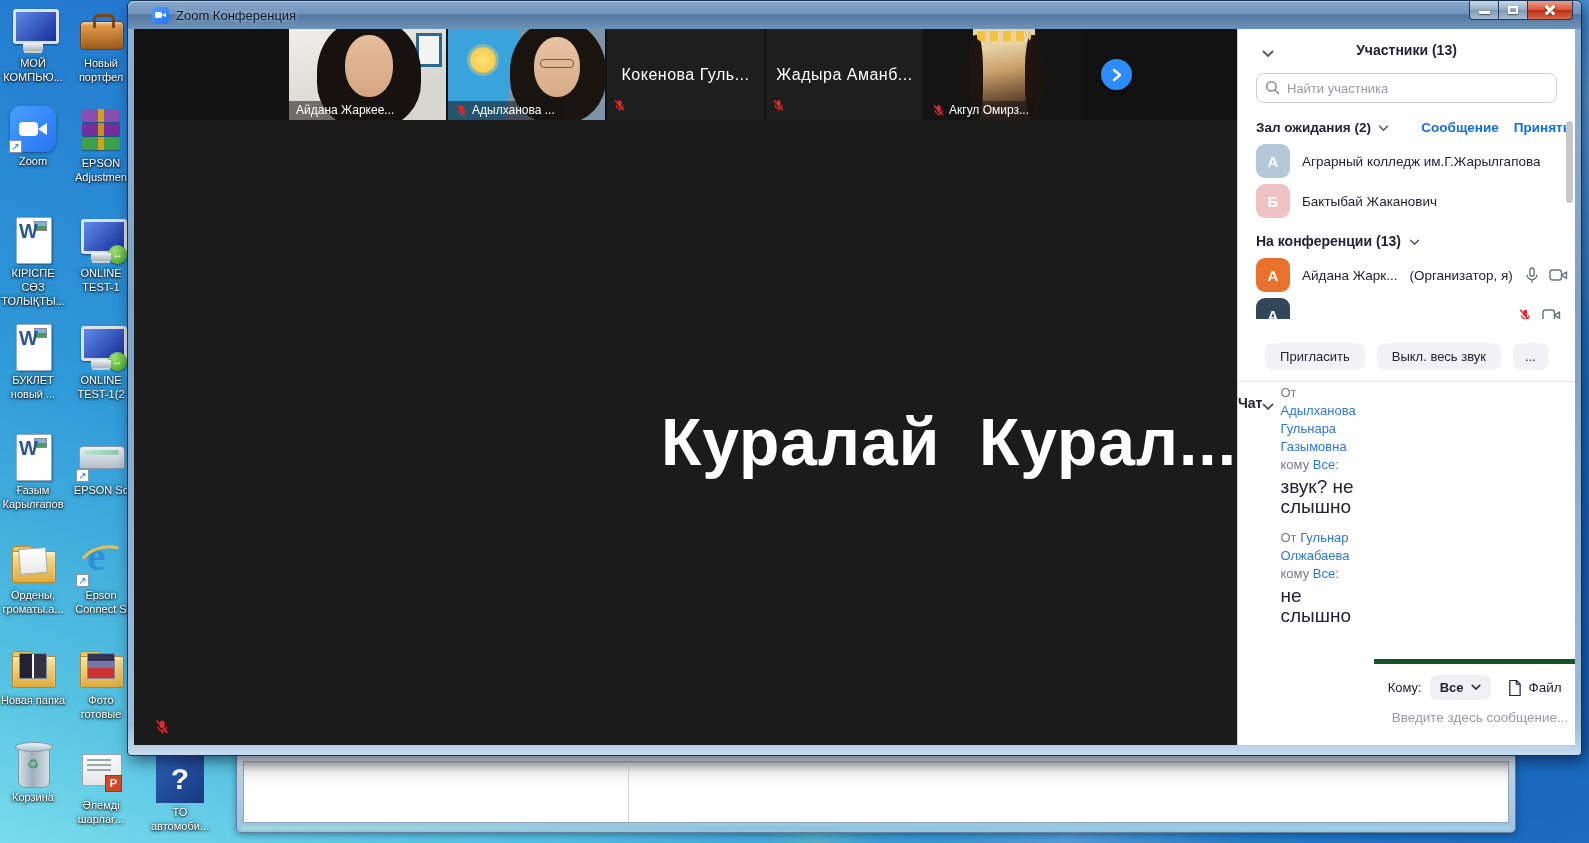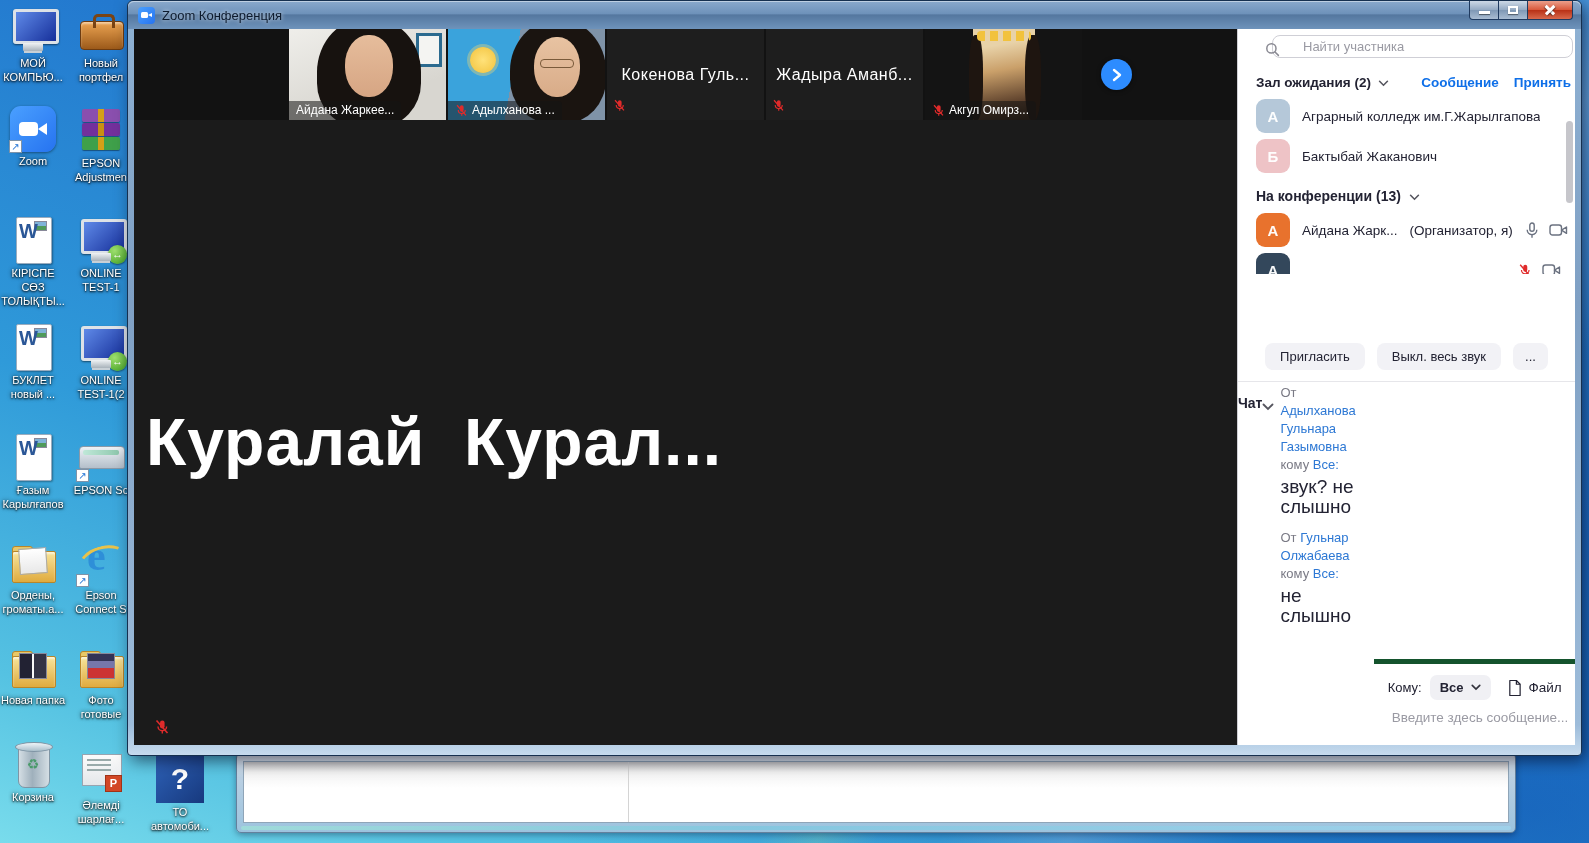--- a/index.html
+++ b/index.html
@@ -96,21 +96,21 @@
   .bgwin::after { content:""; position:absolute; left:4px; right:4px; bottom:2px; height:4px;
     background:linear-gradient(90deg,#9fe0d8,#7fc8e0 40%,#9fd4ec); border-radius:2px; opacity:.8; }
 
   
   .zwin { position:absolute; left:127px; top:0; width:1455px; height:756px; z-index:5;
     background:linear-gradient(180deg,#8fb2d4, #7fa0c4 40%, #9dbcda 96%, #c6dbee 100%);
     border:1px solid #16304f; border-radius:6px 6px 4px 4px;
     padding:28px 6px 10px 6px; box-shadow:4px 5px 16px rgba(0,0,20,.55); }
   .titlebar { position:absolute; left:0; top:0; right:0; height:28px; border-radius:6px 6px 0 0;
     background:linear-gradient(180deg,#8aa9cc 0%, #6e92ba 45%, #54779f 50%, #6e93bb 100%);
-    display:flex; align-items:center; padding-left:10px; box-shadow:inset 0 1px 0 rgba(255,255,255,.45); }
+    display:flex; align-items:center; padding-left:24px; box-shadow:inset 0 1px 0 rgba(255,255,255,.45); }
   .app-ic { position:relative; width:17px; height:17px; border-radius:4px; background:linear-gradient(135deg,#4aa0ff,#2673f0); margin-right:7px; flex:none; }
   .app-ic::before { content:""; position:absolute; left:3px; top:5.5px; width:7px; height:6px; background:#fff; border-radius:1.5px; }
   .app-ic::after { content:""; position:absolute; left:10px; top:6px; width:0; height:0;
     border-top:2.5px solid transparent; border-bottom:2.5px solid transparent; border-right:4px solid #fff; }
   .wtitle { font-size:13px; color:#0d1b2e; text-shadow:0 0 4px rgba(255,255,255,.8); }
   .controls { position:absolute; right:8px; top:0; display:flex; }
   .wbtn { height:19px; border:1px solid #1f3a5f; border-top:none; display:flex; align-items:center; justify-content:center; position:relative; }
   .wbtn.min { width:30px; border-radius:0 0 0 4px; background:linear-gradient(#cdd9e6,#93a9c2 50%,#7e97b4 50%,#a9bcd2); }
   .wbtn.max { width:29px; border-left:none; background:linear-gradient(#cdd9e6,#93a9c2 50%,#7e97b4 50%,#a9bcd2); }
   .wbtn.close { width:45px; border-left:none; border-radius:0 0 4px 0; background:linear-gradient(#eb9f8b,#d9593c 48%,#b93217 52%,#d8694c); }
@@ -148,32 +148,32 @@
   .p-photo5 .port { position:absolute; left:48px; top:0; width:62px; height:91px; background:linear-gradient(170deg,#e8d2a8 0 20%, #caa06a 45%, #5a3e2a 80%, #2a1c12); }
   .p-photo5 .crown { position:absolute; left:52px; top:2px; width:54px; height:10px;
     background:repeating-linear-gradient(90deg,#f2c23c 0 8px, transparent 8px 13px); border-radius:4px; }
   .p-photo5 .hairL { position:absolute; left:44px; top:6px; width:14px; height:85px; background:#1e1510; border-radius:40%; }
   .p-photo5 .hairR { position:absolute; left:100px; top:6px; width:16px; height:85px; background:#1e1510; border-radius:40%; }
 
   .next-btn { position:absolute; left:967px; top:30px; width:31px; height:31px; border-radius:50%;
     background:#2d8cff; display:flex; align-items:center; justify-content:center; cursor:pointer; box-shadow:0 1px 4px rgba(0,0,0,.5); }
 
   
-  .stage { position:relative; flex:1; display:flex; align-items:center; justify-content:flex-start; background:#1b1b1b;margin-left:12px; }
+  .stage { position:relative; flex:1; display:flex; align-items:center; justify-content:flex-end; background:#1b1b1b;margin-left:12px; }
   .stage-name { color:#fff; font-size:66px; font-weight:bold; letter-spacing:1px; white-space:pre; padding-top:18px; }
   .stage-mic { position:absolute; left:8px; bottom:6px; }
 
   
   .panel { width:338px; flex:none; background:#fff; border-left:1px solid #cfcfd4; display:flex; flex-direction:column; color:#232333; }
   .psec { position:relative; height:352px; flex:none; overflow:hidden; }
   .phead { position:relative; text-align:center; padding:13px 0 9px; font-size:14px; font-weight:bold; }
   .phead .chev { position:absolute; left:24px; top:16px; }
   .searchwrap { position:relative; margin:6px 18px 10px; }
-  .searchwrap input { width:100%; height:23px; border:1px solid #cfcfd6; border-radius:8px; padding:0 10px 0 30px;
-    font-size:13px; color:#232333; outline:none; background:#fff; font-family:"Liberation Sans", sans-serif;margin-left:16px; }
+  .searchwrap input { width:100%; height:30px; border:1px solid #cfcfd6; border-radius:8px; padding:0 10px 0 30px;
+    font-size:13px; color:#232333; outline:none; background:#fff; font-family:"Liberation Sans", sans-serif; }
   .searchwrap input::placeholder { color:#9a9aa3; }
   .searchwrap .sicon { position:absolute; left:9px; top:7px; }
   .waitrow { display:flex; align-items:center; gap:7px; padding:5px 4px 5px 18px; white-space:nowrap; overflow:hidden; }
   .waitrow b { font-size:13.5px; }
   .link { color:#0e6fe8; font-weight:bold; font-size:13.5px; cursor:pointer; }
   .link + .link { margin-left:8px; }
   .spacer { flex:1; }
   .wentry { display:flex; align-items:center; gap:12px; padding:3px 18px; height:40px; }
   .avatar { width:34px; height:34px; border-radius:9px; flex:none; display:flex; align-items:center; justify-content:center;
     color:rgba(255,255,255,.97); font-size:15px; font-weight:bold; }
@@ -439,20 +439,28 @@
               <path d="M4 7.5a4.3 4.3 0 0 0 8.6 0" fill="none" stroke="#e02b2b" stroke-width="1.4"></path>
               <line x1="8.3" y1="12" x2="8.3" y2="14.5" stroke="#e02b2b" stroke-width="1.4"></line>
               <line x1="2.5" y1="1.5" x2="13.5" y2="14" stroke="#e02b2b" stroke-width="1.6"></line>
             </svg></span>
       </div>
     </div>
 
     <div class="panel">
 
       <div class="psec">
+        <div class="phead">
+          <span class="chev">
+            <svg width="12" height="8" viewBox="0 0 12 8">
+                <polyline points="1.5,1.5 6,6 10.5,1.5" fill="none" stroke="#55555e" stroke-width="1.8" stroke-linecap="round"></polyline>
+              </svg>
+          </span>
+          <span>Участники (13)</span>
+        </div>
         <div class="searchwrap">
           <span class="sicon">
             <svg width="15" height="15" viewBox="0 0 15 15">
                 <circle cx="6.4" cy="6.4" r="4.6" fill="none" stroke="#8a8a93" stroke-width="1.5"></circle>
                 <line x1="10" y1="10" x2="13.4" y2="13.4" stroke="#8a8a93" stroke-width="1.5" stroke-linecap="round"></line>
               </svg>
           </span>
           <input placeholder="Найти участника" style="">
         </div>
         <div class="waitrow">

